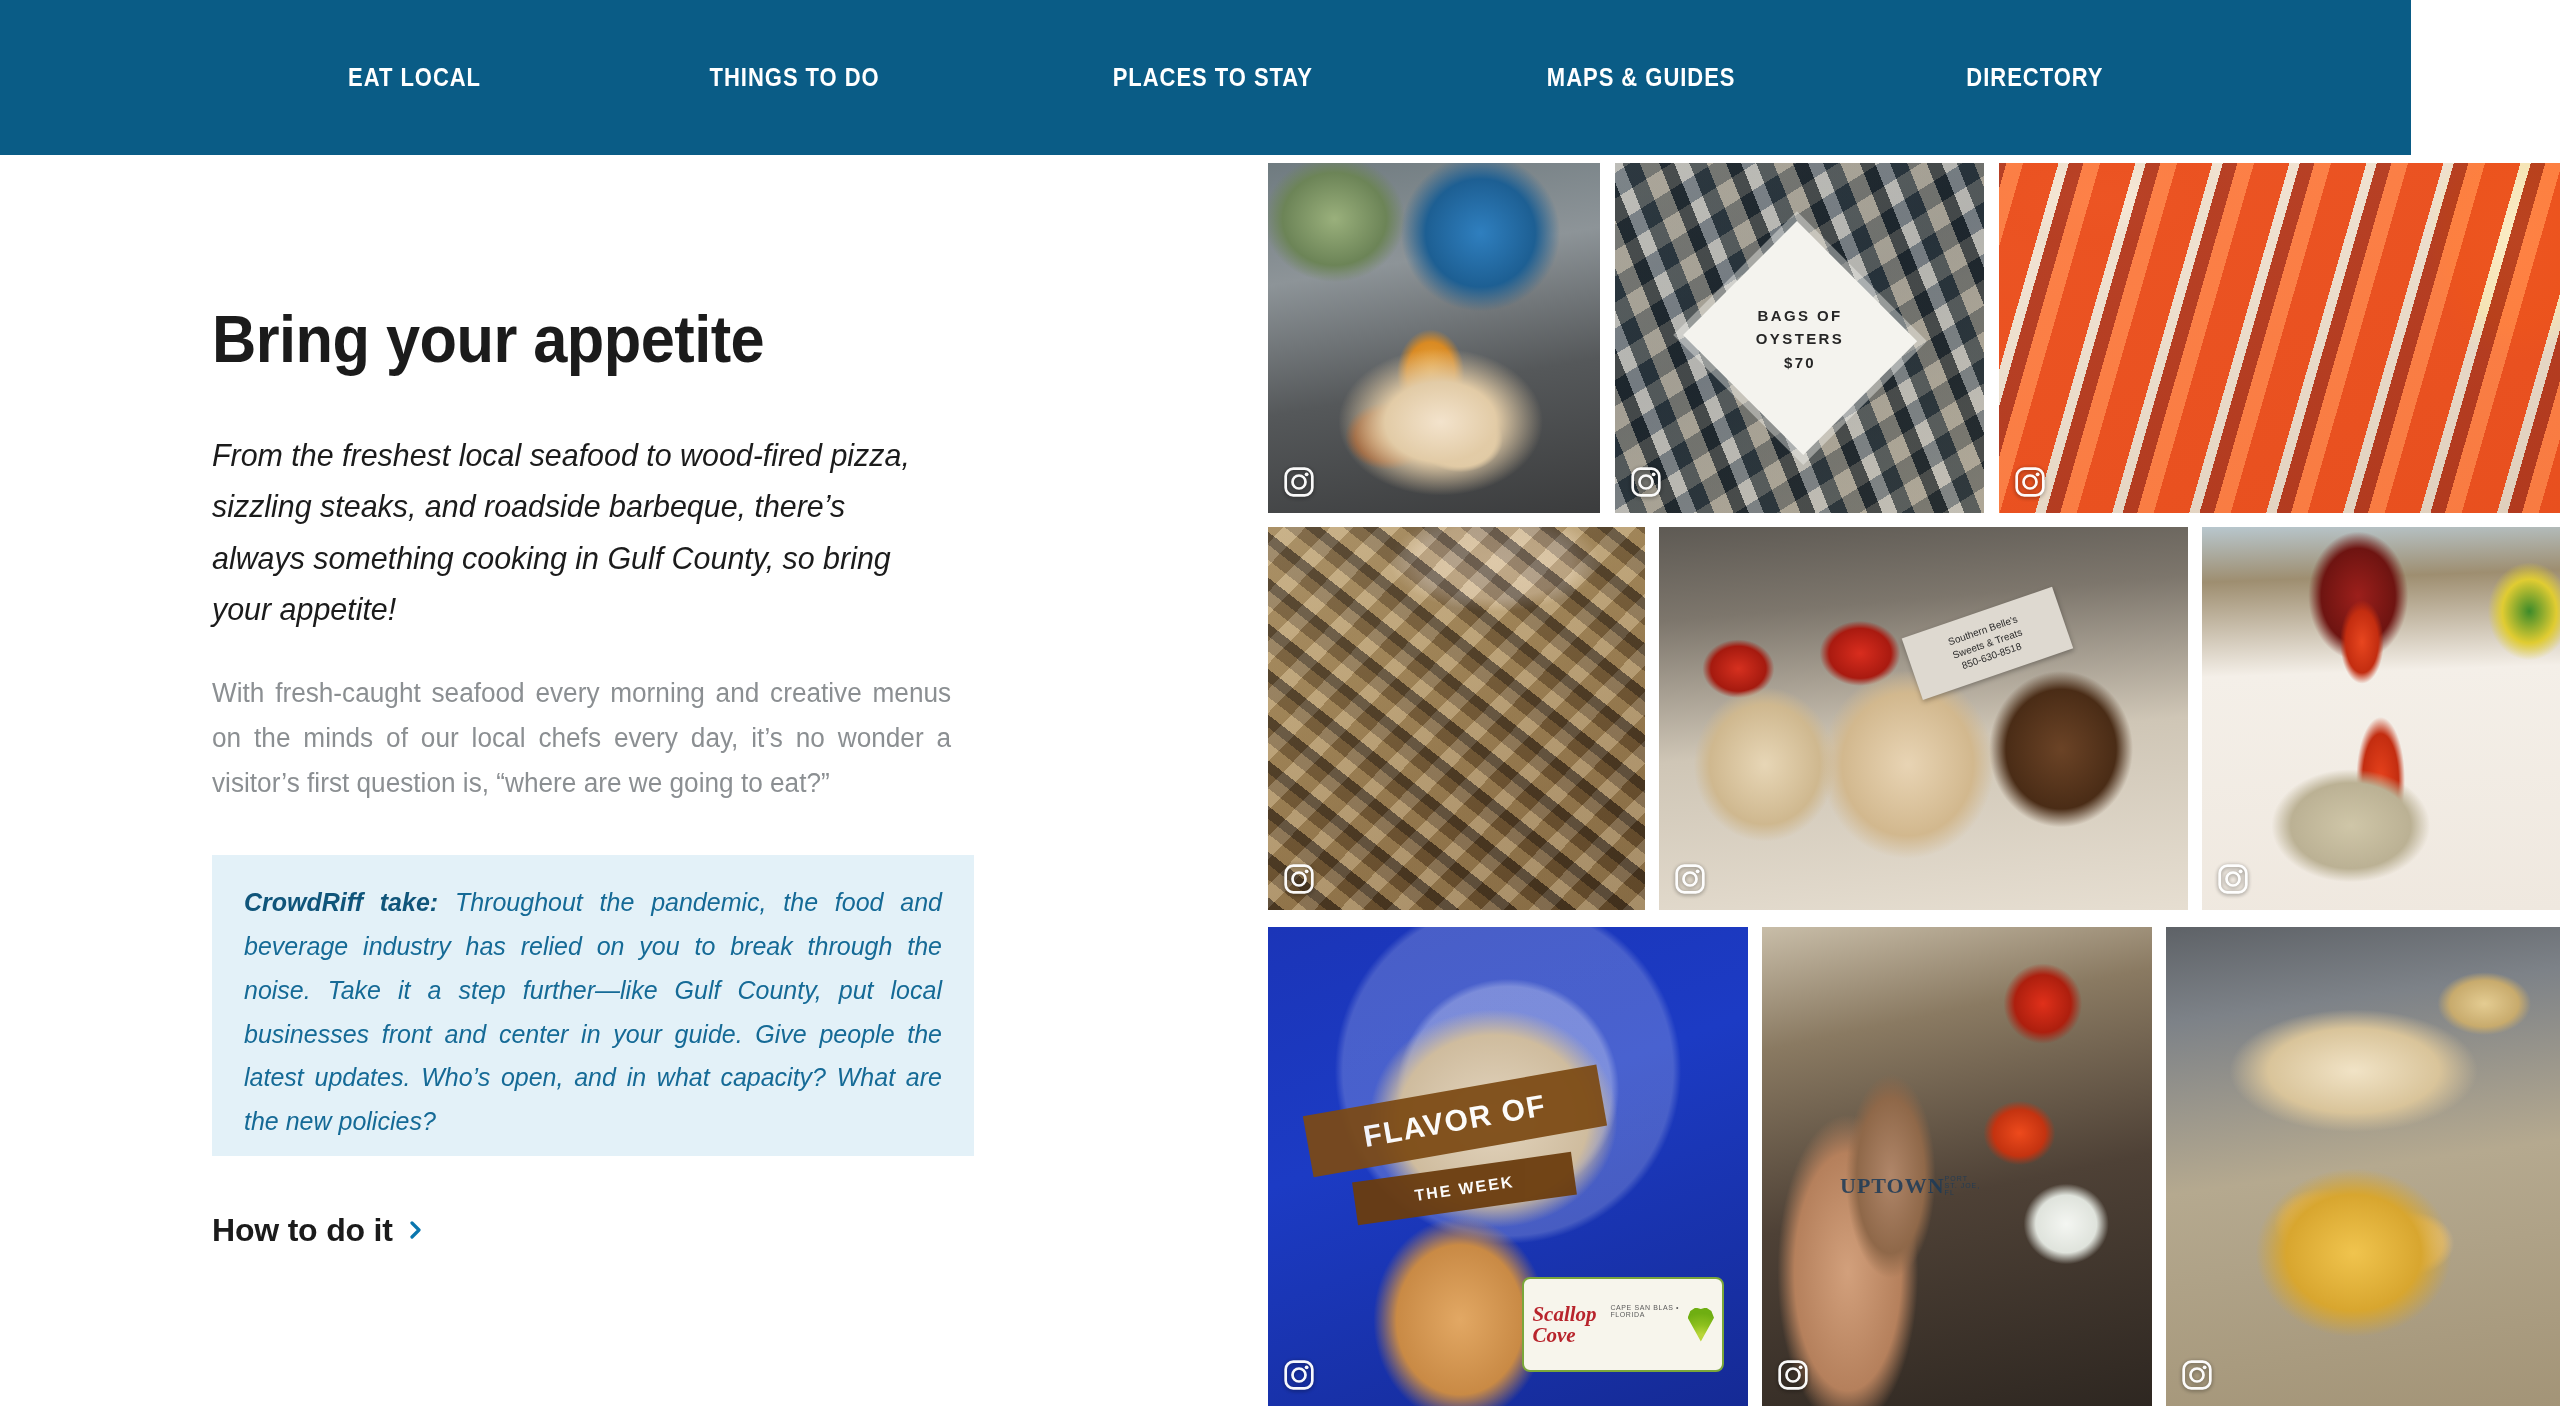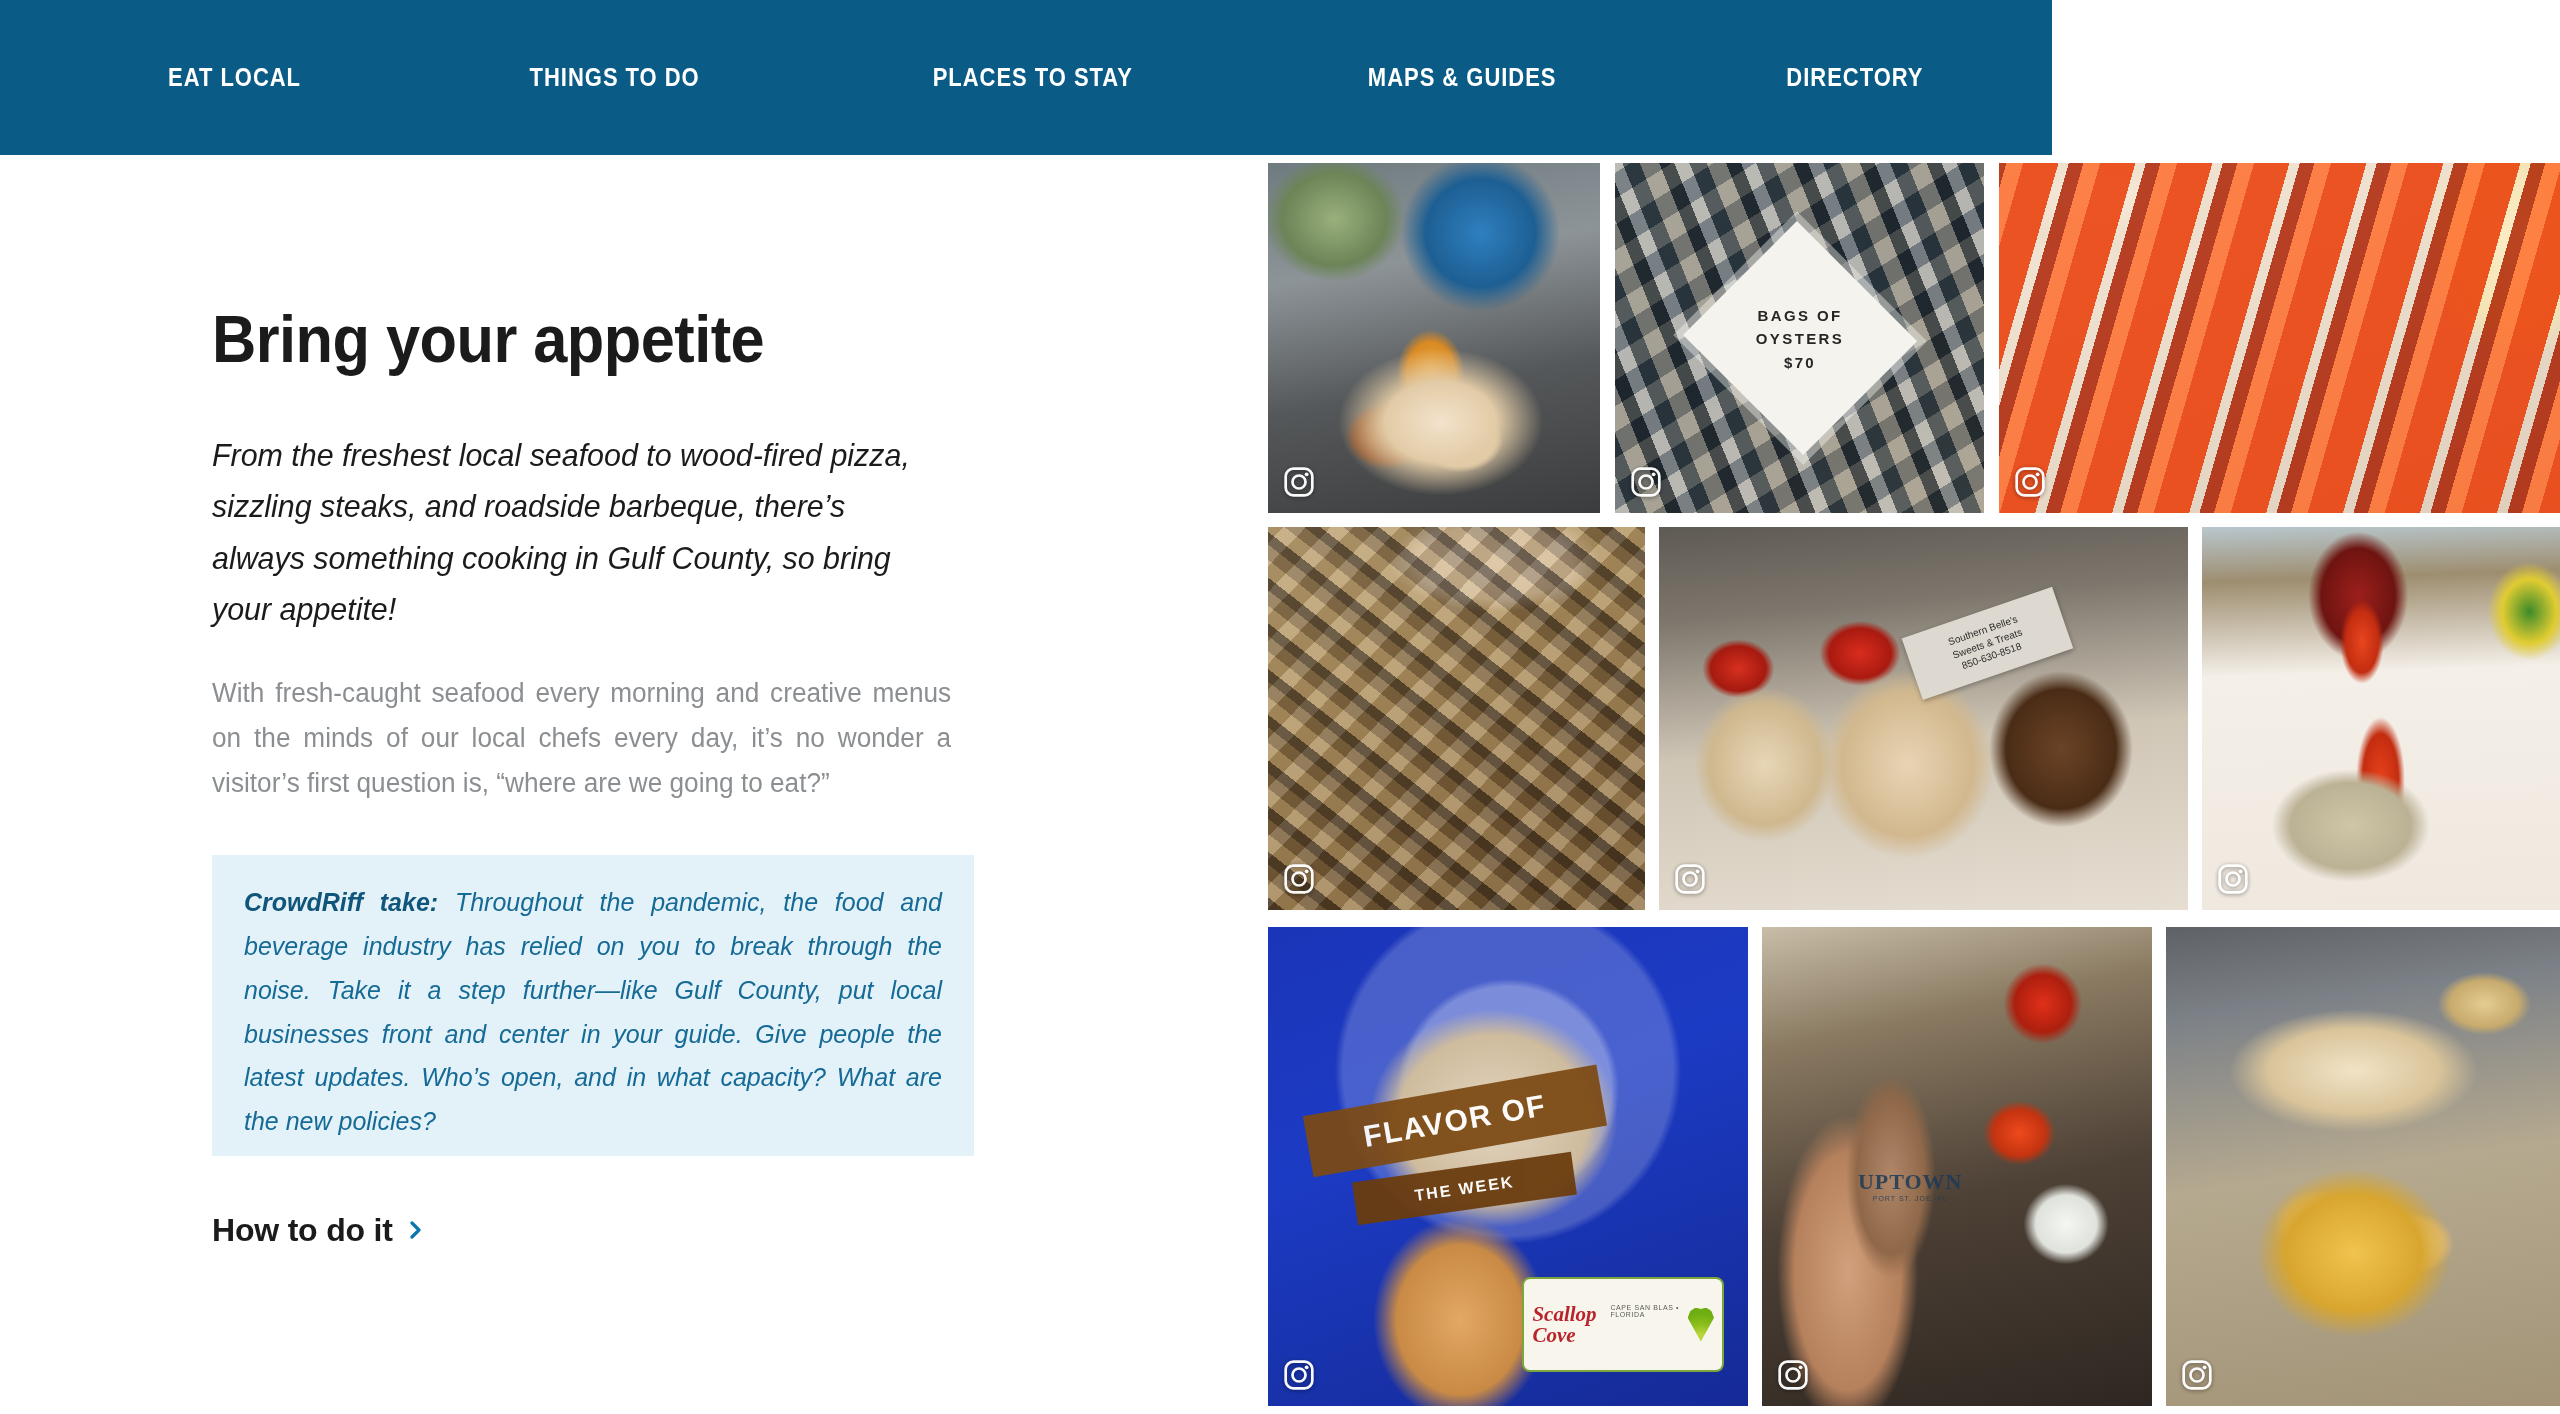--- a/index.html
+++ b/index.html
@@ -10,21 +10,21 @@
     height: 1414px;
     overflow: hidden;
     background: #ffffff;
     font-family: "Liberation Sans", sans-serif;
   }
 
   
   .topnav {
     position: absolute;
     top: 0; left: 0;
-    width: 2052px;
+    width: 2411px;
     height: 155px;
     background: #0a5c86;
     display: flex;
     align-items: center;
     justify-content: center;
   }
   .nav-inner {
     display: flex;
     align-items: center;
     gap: 208px;
@@ -340,21 +340,21 @@
       radial-gradient(ellipse 12% 10% at 72% 16%, #e0301a 0%, #ad1f0e 60%, rgba(173,31,14,0) 84%),
       radial-gradient(ellipse 11% 8% at 66% 43%, #ee4a1c 0%, #c43310 60%, rgba(196,51,16,0) 84%),
       radial-gradient(ellipse 13% 10% at 78% 62%, #f4f6f2 0%, #dfe3dc 60%, rgba(223,227,220,0) 84%),
       radial-gradient(ellipse 22% 40% at 22% 72%, #d2a07c 0%, #b5805c 62%, rgba(181,128,92,0) 82%),
       linear-gradient(168deg, #c8bda8 0%, #8a7a62 22%, #4e4136 55%, #2e2721 100%);
   }
   .uptown-mark {
     position: absolute;
     left: 20%; top: 46%;
     width: 36%; height: 16%;
-    display: flex; flex-direction: column; align-items: center; justify-content: center;
+    display: flex; flex-direction: row; align-items: center; justify-content: center;
     color: #1b3a58;
     font-family: "Liberation Serif", serif;
     font-weight: bold;
     font-size: 22px;
     letter-spacing: 1px;
     opacity: 0.85;
   }
   .uptown-sub {
     font-family: "Liberation Sans", sans-serif;
     font-size: 7px;

